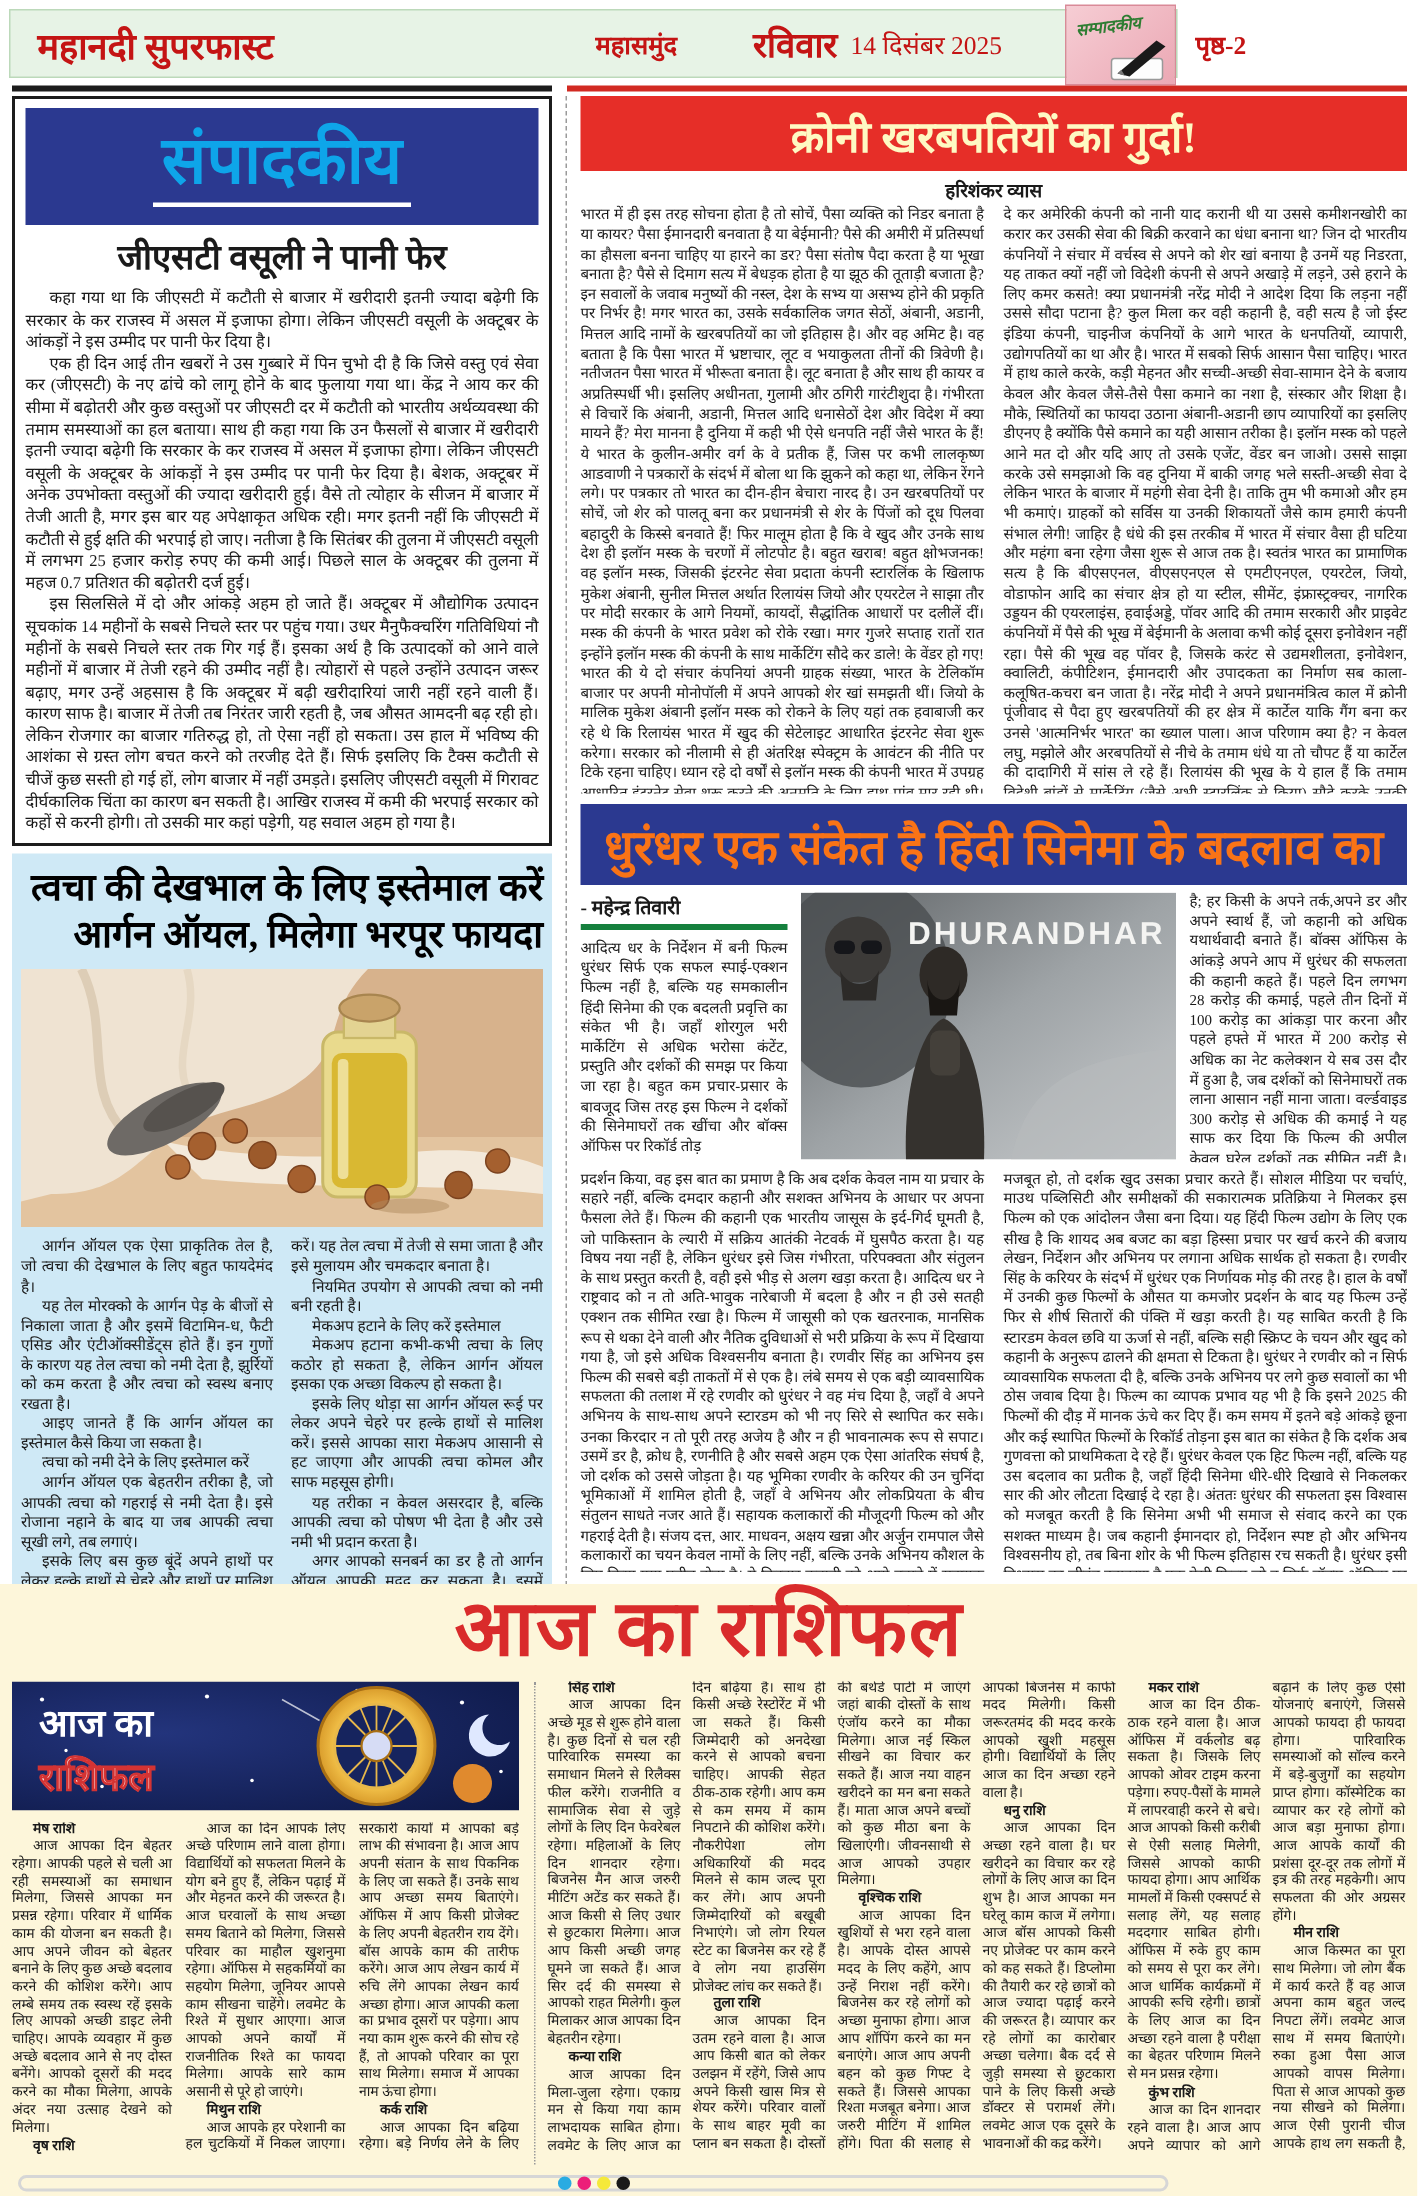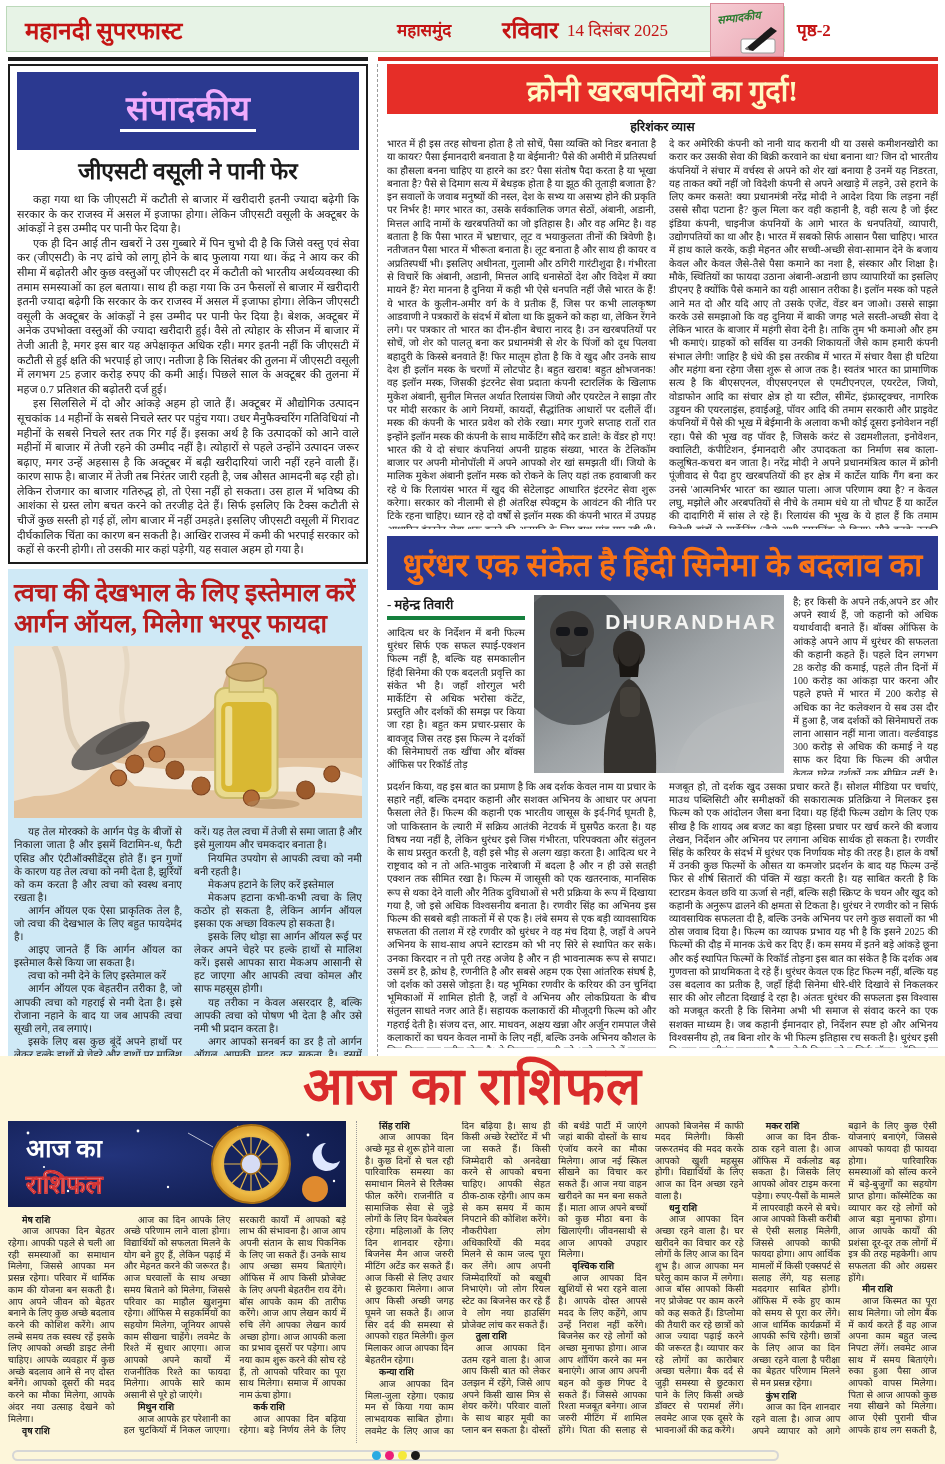--- a/index.html
+++ b/index.html
@@ -46,33 +46,33 @@
   .v-divider { width:0; border-left:1px dashed #9a9a9a; }
   .right-col { flex:1; min-width:0; }
 
   
   .editorial { border:2px solid #1c1c1c; padding:0 7px 5px; background:#fff; }
   .ed-header {
     margin:6px 0 4px; height:78px; background:#2b3990;
     display:flex; align-items:center; justify-content:center;
   }
   .ed-header span {
-    color:#f0abfc; font-size:34px; font-weight:bold;
+    color:#0ea5e9; font-size:44px; font-weight:bold;
     border-bottom:3px solid #fff; padding:0 6px 2px; line-height:1.1;
   }
   .ed-headline { text-align:center; font-size:23px; font-weight:bold; margin:4px 0 6px; }
   .editorial p {
     font-size:11px; line-height:14.6px; text-align:justify; text-indent:16px;
   }
 
   
   .argan { margin-top:5px; background:#cfe9f6; padding:6px 6px 4px; height:498px; overflow:hidden; }
   .argan-headline {
-    text-align:left; font-size:25px; font-weight:bold; line-height:1.25;
-    margin:2px 0 7px; color:#b91c1c;
+    text-align:right; font-size:25px; font-weight:bold; line-height:1.25;
+    margin:2px 0 7px; color:#000000;
   }
   .argan-photo { width:100%; height:172px; display:block; }
   .argan-body {
     margin-top:7px; columns:2; column-gap:12px;
     font-size:10.3px; line-height:13.1px; text-align:justify; height:240px; overflow:hidden;
   }
   .argan-body p { text-indent:14px; }
 
   
   .crony-band {
@@ -195,22 +195,22 @@
           <circle cx="160" cy="124" r="9" fill="#9c5a2b" stroke="#7c431f"></circle>
           <circle cx="186" cy="140" r="9" fill="#a5602f" stroke="#7c431f"></circle>
           <circle cx="236" cy="152" r="8" fill="#b06a36" stroke="#7c431f"></circle>
           <circle cx="290" cy="144" r="9" fill="#9c5a2b" stroke="#7c431f"></circle>
           <circle cx="316" cy="128" r="8" fill="#a5602f" stroke="#7c431f"></circle>
           <circle cx="104" cy="132" r="8" fill="#b06a36" stroke="#7c431f"></circle>
           <ellipse cx="258" cy="158" rx="26" ry="5" fill="#b08a5e" opacity="0.5"></ellipse>
         </svg>
         <div class="argan-body">
 
-        <p>यह तेल मोरक्को के आर्गन पेड़ के बीजों से निकाला जाता है और इसमें विटामिन-ध, फैटी एसिड और एंटीऑक्सीडेंट्स होते हैं। इन गुणों के कारण यह तेल त्वचा को नमी देता है, झुर्रियों को कम करता है और त्वचा को स्वस्थ बनाए रखता है।</p>
-            <p>आर्गन ऑयल एक ऐसा प्राकृतिक तेल है, जो त्वचा की देखभाल के लिए बहुत फायदेमंद है।</p>
+        <p>आर्गन ऑयल एक ऐसा प्राकृतिक तेल है, जो त्वचा की देखभाल के लिए बहुत फायदेमंद है।</p>
+            <p>यह तेल मोरक्को के आर्गन पेड़ के बीजों से निकाला जाता है और इसमें विटामिन-ध, फैटी एसिड और एंटीऑक्सीडेंट्स होते हैं। इन गुणों के कारण यह तेल त्वचा को नमी देता है, झुर्रियों को कम करता है और त्वचा को स्वस्थ बनाए रखता है।</p>
             <p>आइए जानते हैं कि आर्गन ऑयल का इस्तेमाल कैसे किया जा सकता है।</p>
             <p>त्वचा को नमी देने के लिए इस्तेमाल करें</p>
             <p>आर्गन ऑयल एक बेहतरीन तरीका है, जो आपकी त्वचा को गहराई से नमी देता है। इसे रोजाना नहाने के बाद या जब आपकी त्वचा सूखी लगे, तब लगाएं।</p>
             <p>इसके लिए बस कुछ बूंदें अपने हाथों पर लेकर हल्के हाथों से चेहरे और हाथों पर मालिश करें। यह तेल त्वचा में तेजी से समा जाता है और इसे मुलायम और चमकदार बनाता है।</p>
             <p>नियमित उपयोग से आपकी त्वचा को नमी बनी रहती है।</p>
             <p>मेकअप हटाने के लिए करें इस्तेमाल</p>
             <p>मेकअप हटाना कभी-कभी त्वचा के लिए कठोर हो सकता है, लेकिन आर्गन ऑयल इसका एक अच्छा विकल्प हो सकता है।</p>
             <p>इसके लिए थोड़ा सा आर्गन ऑयल रूई पर लेकर अपने चेहरे पर हल्के हाथों से मालिश करें। इससे आपका सारा मेकअप आसानी से हट जाएगा और आपकी त्वचा कोमल और साफ महसूस होगी।</p>
             <p>यह तरीका न केवल असरदार है, बल्कि आपकी त्वचा को पोषण भी देता है और उसे नमी भी प्रदान करता है।</p>
             <p>अगर आपको सनबर्न का डर है तो आर्गन ऑयल आपकी मदद कर सकता है। इसमें मौजूद एंटीऑक्सीडेंट्स और विटामिन-ई त्वचा को ठंडक पहुंचाते हैं और जलन कम करते हैं।</p>

